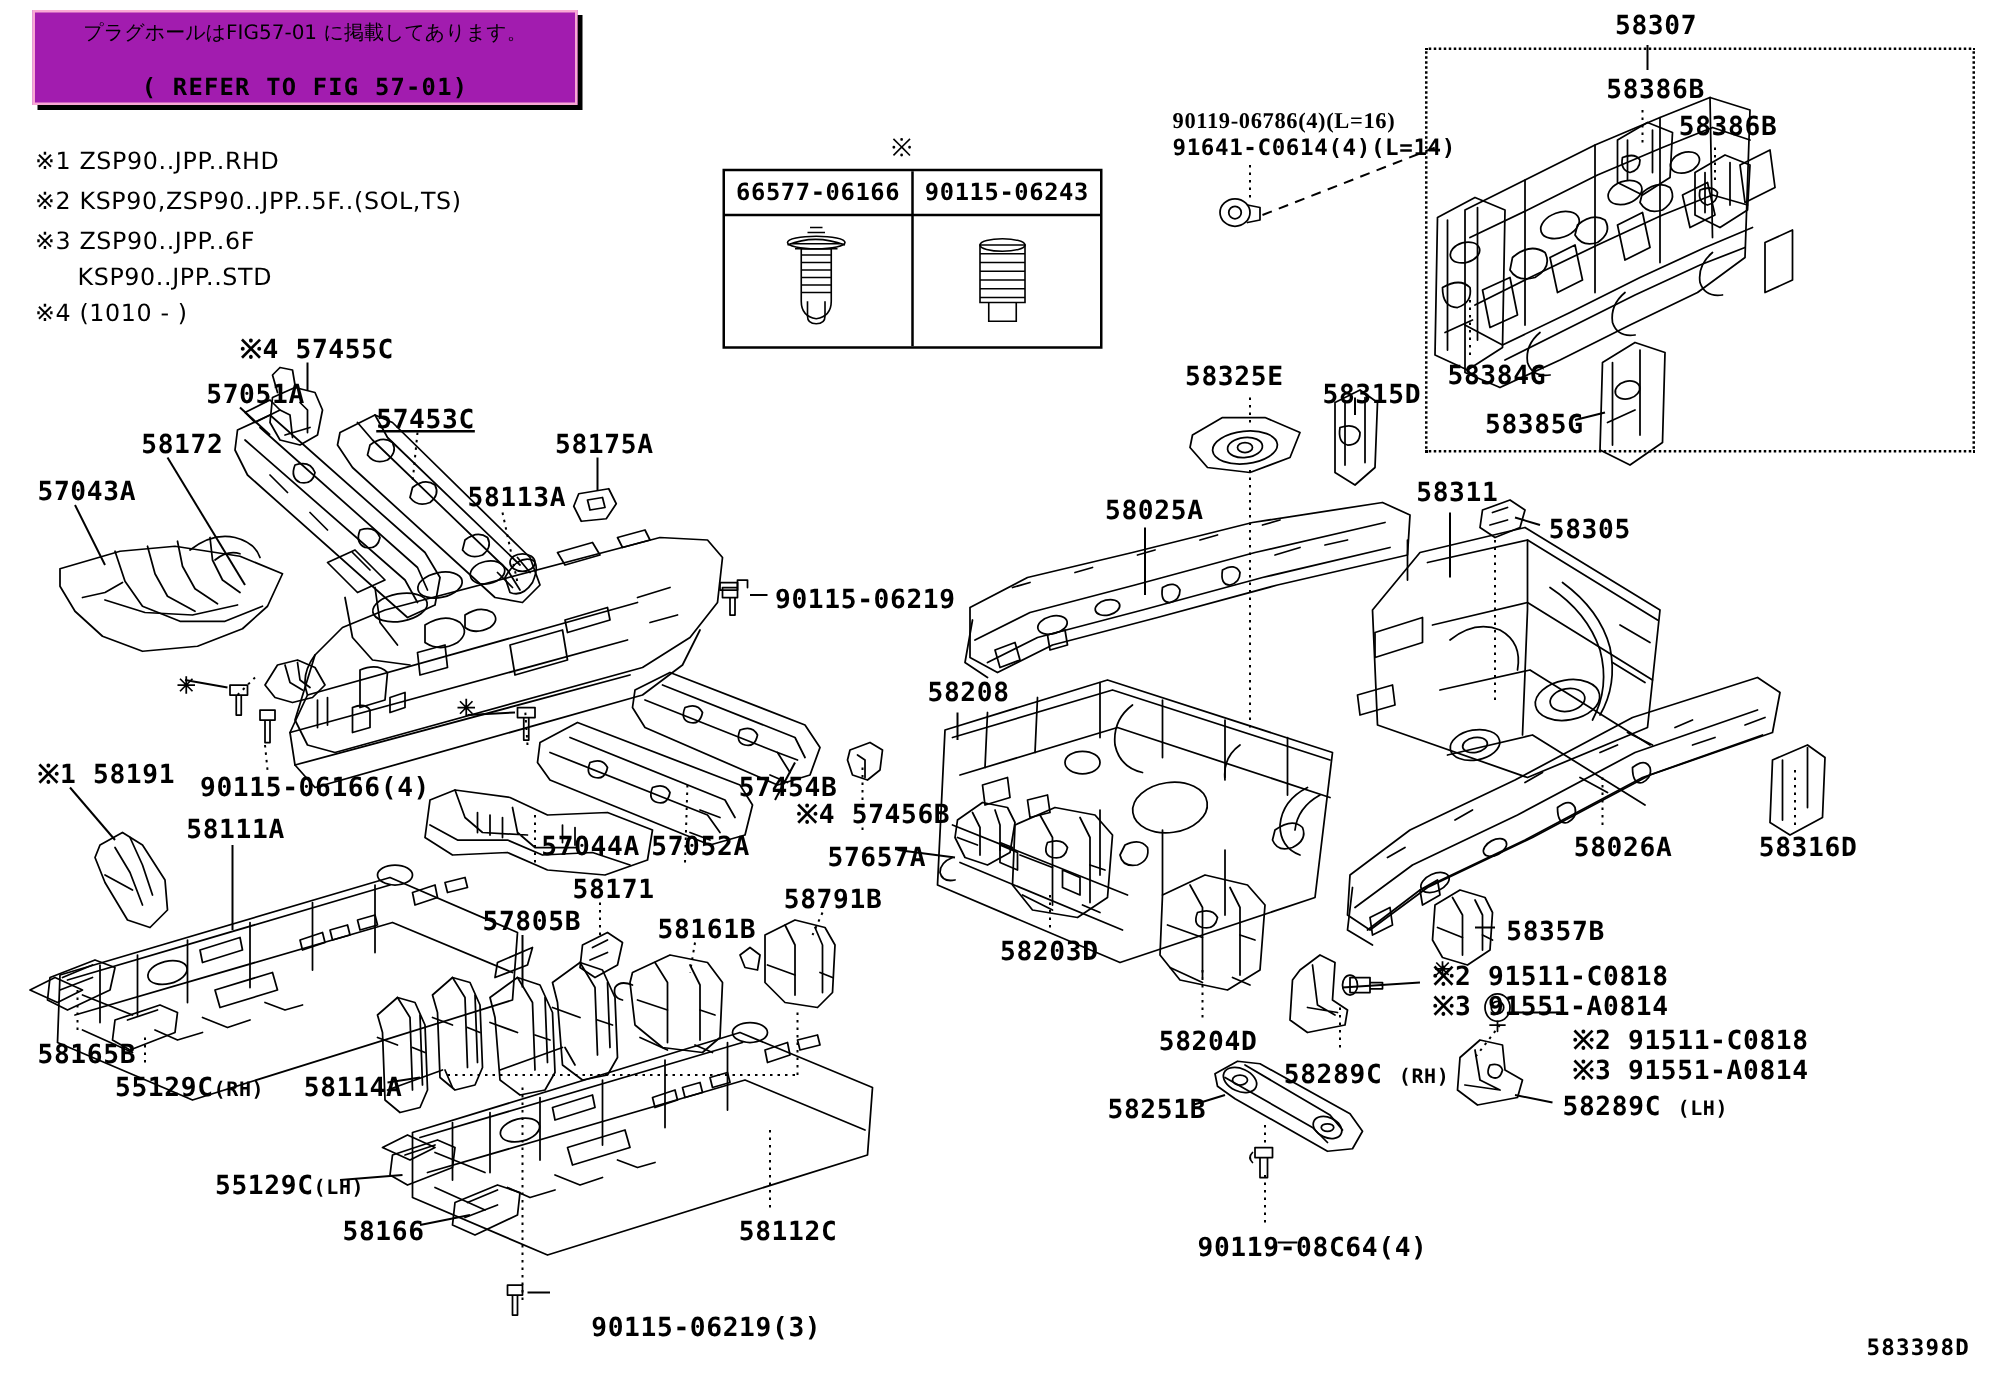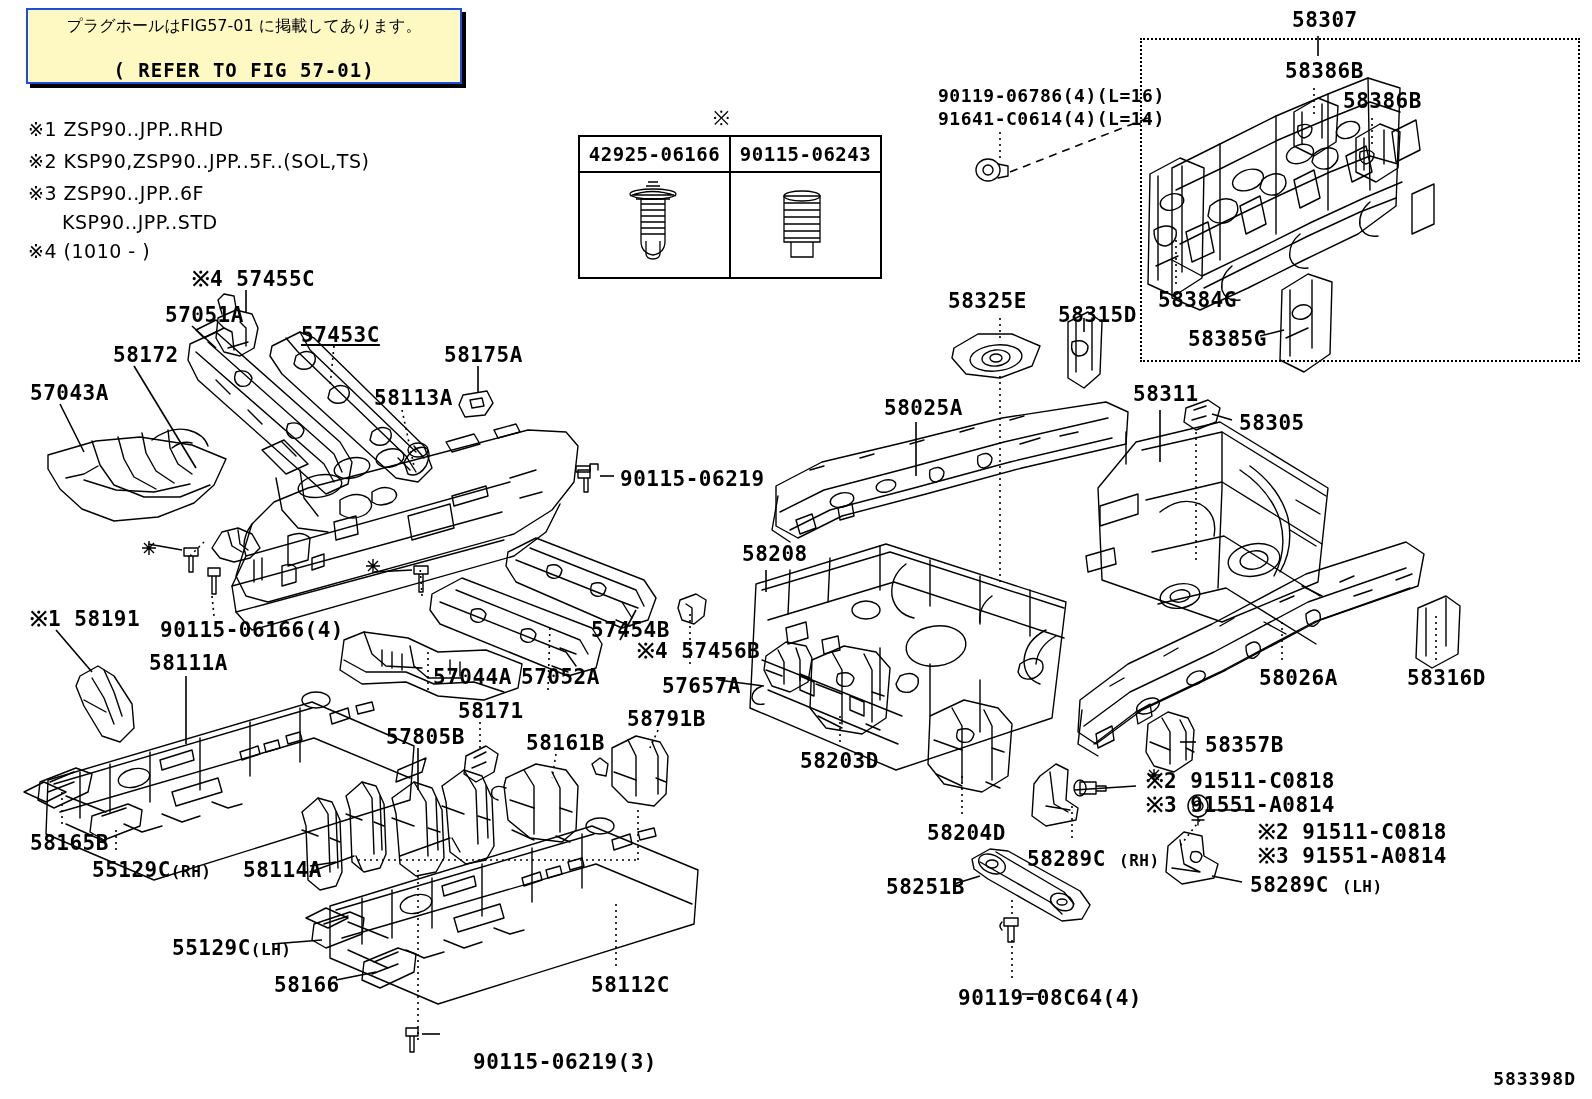--- a/index.html
+++ b/index.html
@@ -3,22 +3,22 @@
 <meta charset="utf-8">
 <style>
   html,body{margin:0;padding:0;background:#ffffff;}
   body{width:1592px;height:1099px;position:relative;overflow:hidden;
        font-family:"DejaVu Sans Mono","Liberation Mono",monospace;color:#000;}
   #stage{position:absolute;left:0;top:0;width:1592px;height:1099px;}
   .lbl{position:absolute;white-space:nowrap;font-family:"DejaVu Sans Mono","Liberation Mono",monospace;
        font-weight:700;font-size:21px;letter-spacing:0.5px;color:#000;line-height:1;}
   .lbl.sm{font-size:18px;font-weight:700;}
   .lbl .sub{font-size:16px;font-weight:700;}
-  .note-box{position:absolute;left:26px;top:8px;width:432px;height:72px;border:2px solid #1d4ed8;
-      box-shadow:4px 4px 0 #000;background:#fef9c3;}
+  .note-box{position:absolute;left:26px;top:8px;width:432px;height:72px;border:2px solid #f9a8d4;
+      box-shadow:4px 4px 0 #000;background:#a21caf;}
   .note-l1{position:absolute;left:0;top:6px;width:432px;text-align:center;font-size:16px;
       font-family:"DejaVu Sans","Liberation Sans",sans-serif;font-weight:400;}
   .note-l2{position:absolute;left:0;top:28px;width:432px;text-align:center;font-size:15px;
       font-family:"DejaVu Sans","Liberation Sans",sans-serif;font-weight:400;letter-spacing:0.3px;}
   .note-l3{position:absolute;left:0;top:49px;width:432px;text-align:center;font-size:19px;
       font-family:"DejaVu Sans Mono","Liberation Mono",monospace;font-weight:700;letter-spacing:1px;}
   .star-note{position:absolute;font-size:19px;font-family:"DejaVu Sans","Liberation Sans",sans-serif;
       font-weight:400;white-space:nowrap;letter-spacing:0.5px;}
   .legend{position:absolute;left:578px;top:135px;width:300px;height:140px;border:2px solid #000;background:#fff;}
   .legend .vdiv{position:absolute;left:149px;top:0;width:2px;height:140px;background:#000;}
@@ -63,21 +63,21 @@
   </div>
   <div class="star-note" style="left:28px;top:240px;">
     <span>※4</span>
     <span>(1010 -        )</span>
   </div>
 
   <div class="legend-star">※</div>
   <div class="legend">
     <div class="hdiv"></div>
     <div class="vdiv"></div>
-    <div class="cell" style="left:0;">42925-06166</div>
+    <div class="cell" style="left:0;">66577-06166</div>
     <div class="cell" style="left:151px;">90115-06243</div>
   </div>
 
   <div class="dashbox"></div>
 
   <svg width="1592" height="1099" viewBox="0 0 1592 1099">
 
     <g stroke="#000" fill="none" stroke-width="1.3">
       <path d="M632 195 l42 0 M630 196 q22 -9 46 0 M636 199 l34 0"></path>
       <ellipse cx="653" cy="194" rx="23" ry="5"></ellipse>
@@ -625,21 +625,21 @@
   <div class="lbl" style="left:92px;top:860px;"><span>55129C</span><span class="sub">(RH)</span></div>
   <div class="lbl" style="left:243px;top:860px;">58114A</div>
   <div class="lbl" style="left:172px;top:938px;text-align:right;"><span>55129C</span><span class="sub">(LH)</span></div>
   <div class="lbl" style="left:274px;top:975px;">58166</div>
   <div class="lbl" style="left:591px;top:975px;">58112C</div>
   <div class="lbl" style="left:473px;top:1029px;margin-top:23px;">90115-06219(3)</div>
 
   <div class="lbl" style="left:1292px;top:10px;">58307</div>
   <div class="lbl" style="left:1285px;top:61px;">58386B</div>
   <div class="lbl" style="left:1343px;top:91px;">58386B</div>
-  <div class="lbl sm" style="left:938px;top:87px;">90119-06786(4)(L=16)</div>
+  <div class="lbl sm" style="left:938px;top:87px;font-family:Liberation Serif, serif;">90119-06786(4)(L=16)</div>
   <div class="lbl sm" style="left:938px;top:110px;">91641-C0614(4)(L=14)</div>
   <div class="lbl" style="left:1158px;top:290px;">58384G</div>
   <div class="lbl" style="left:1188px;top:329px;">58385G</div>
   <div class="lbl" style="left:948px;top:291px;">58325E</div>
   <div class="lbl" style="left:1058px;top:305px;">58315D</div>
   <div class="lbl" style="left:884px;top:398px;">58025A</div>
   <div class="lbl" style="left:1133px;top:384px;">58311</div>
   <div class="lbl" style="left:1239px;top:413px;">58305</div>
   <div class="lbl" style="left:742px;top:544px;">58208</div>
   <div class="lbl" style="left:800px;top:751px;">58203D</div>

